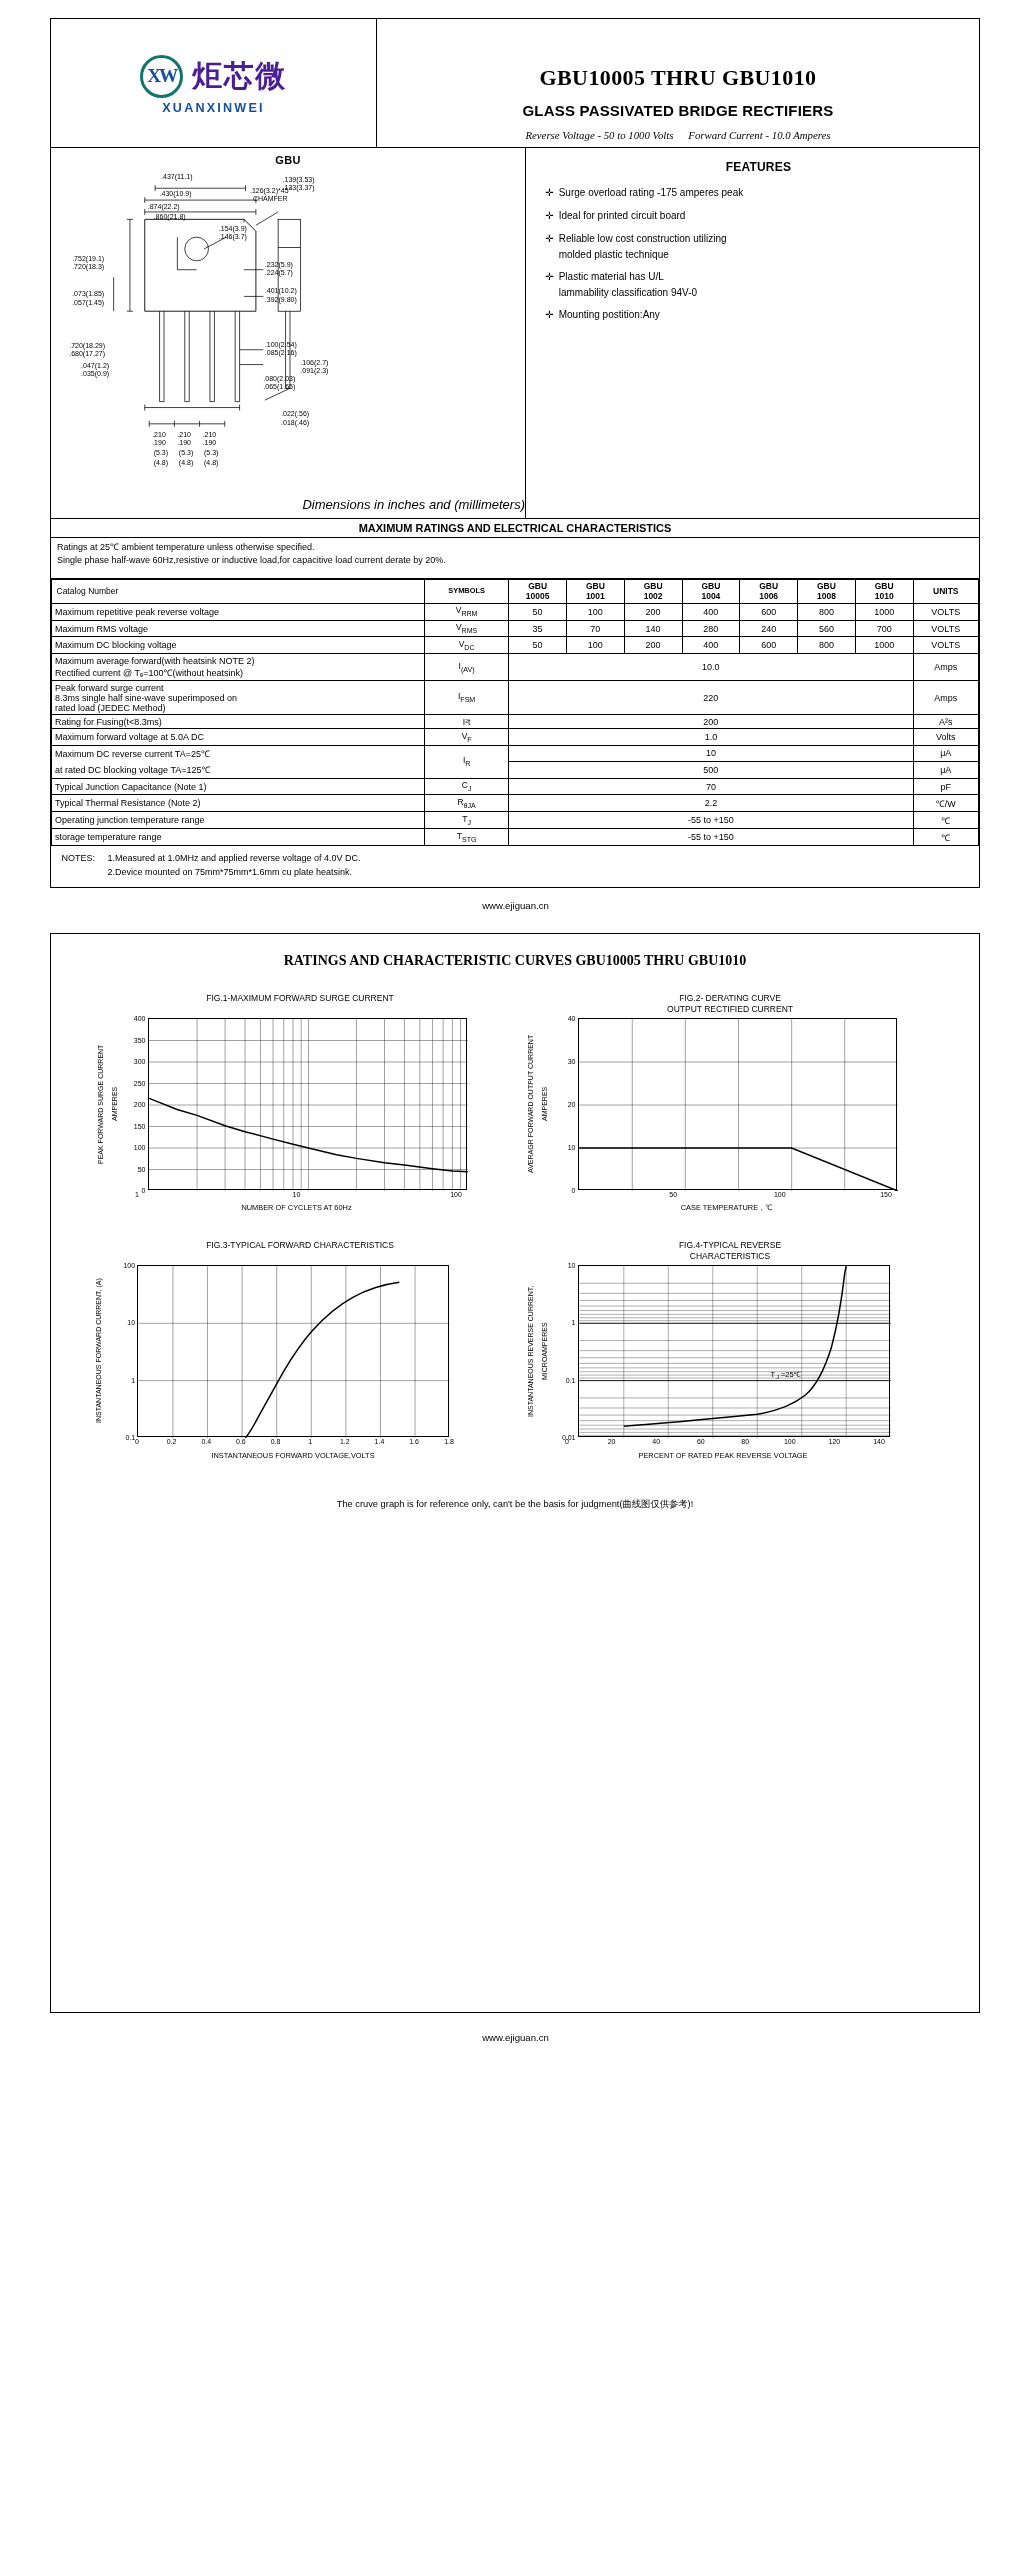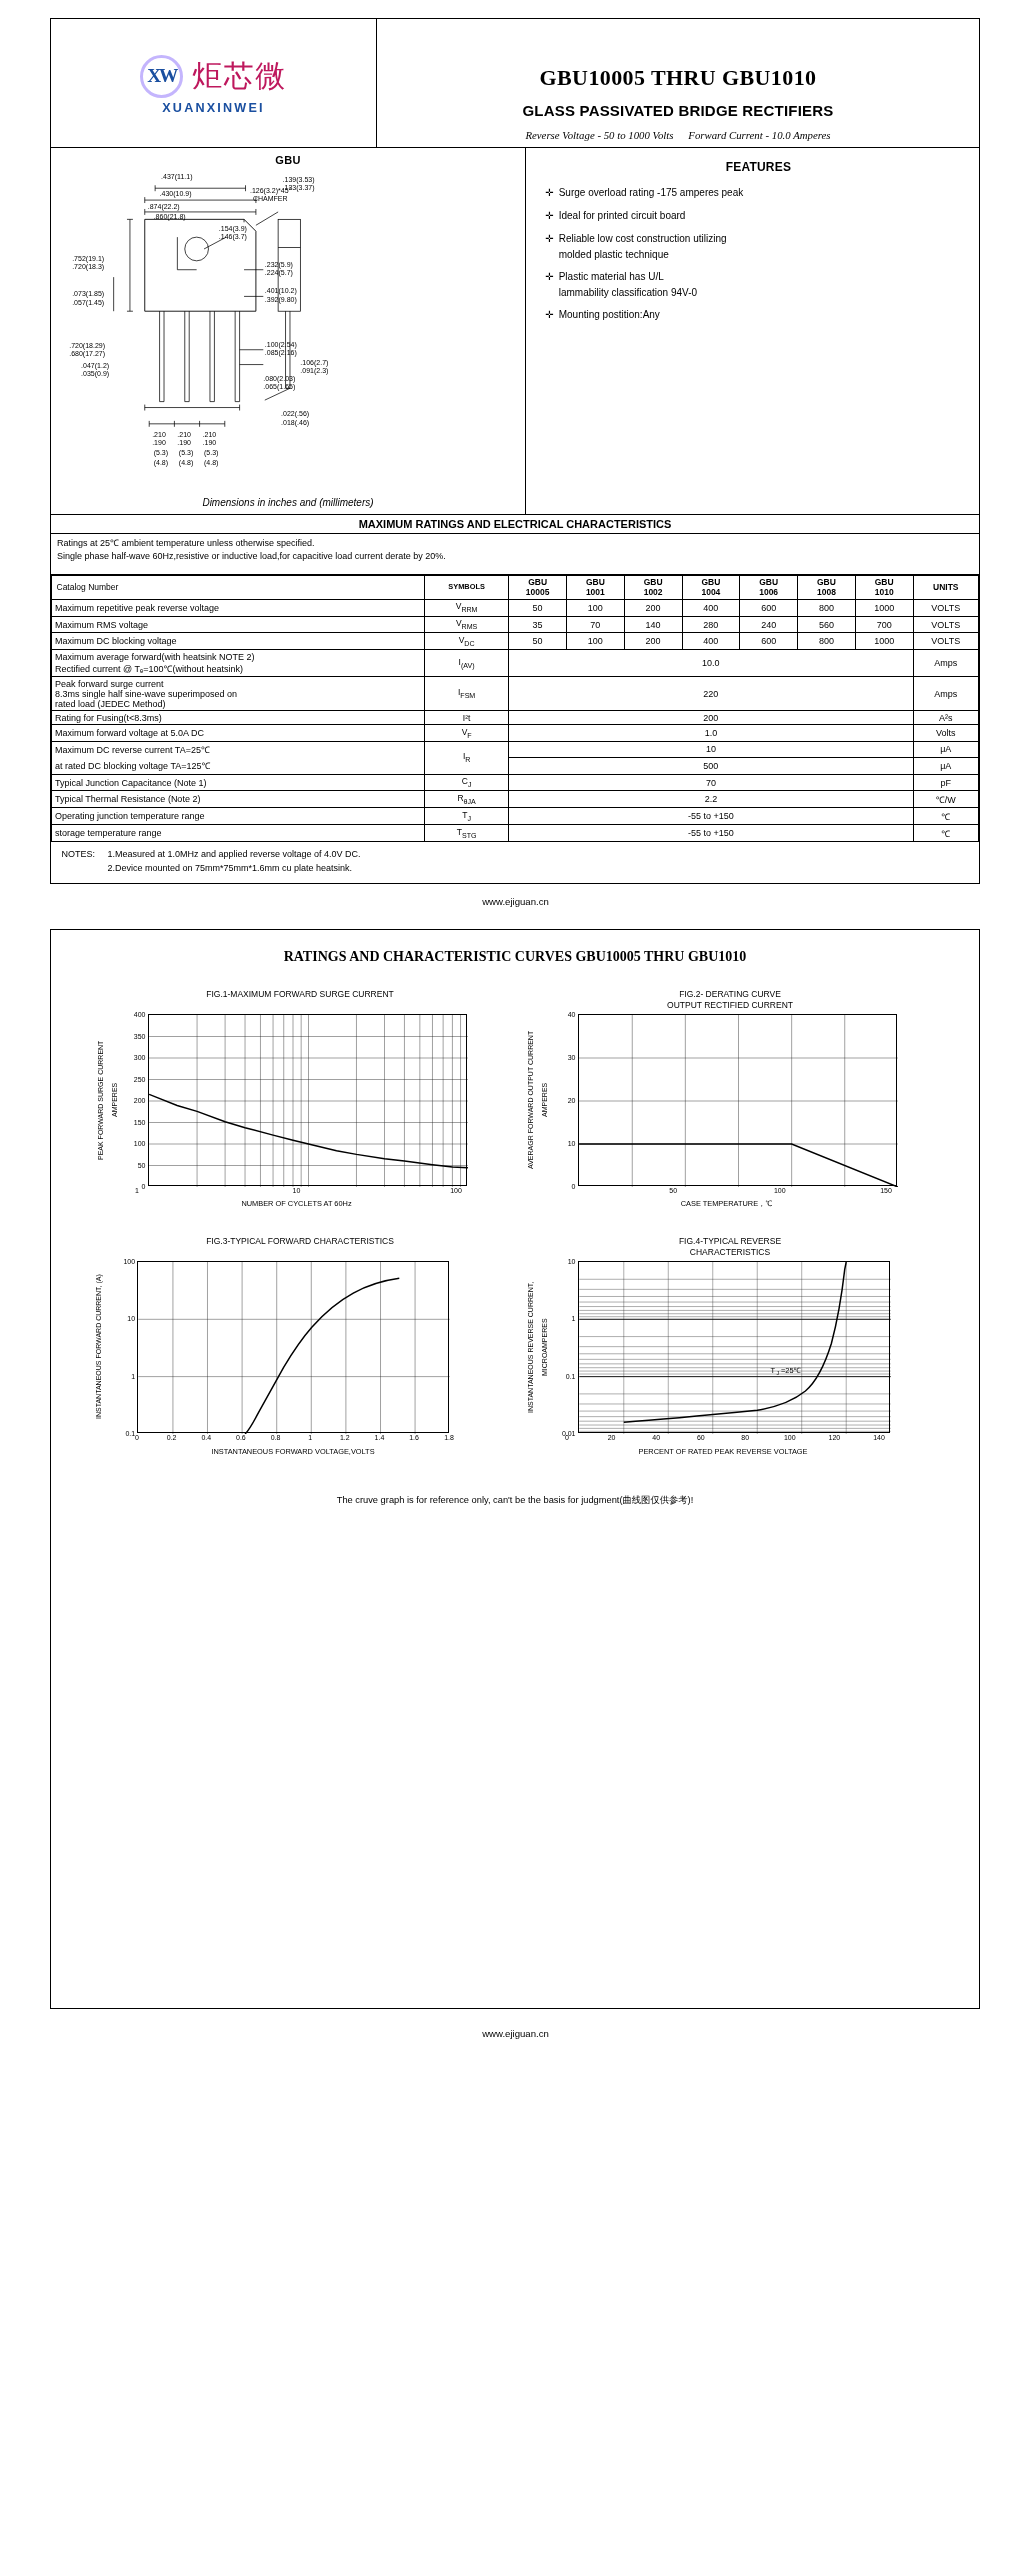--- a/index.html
+++ b/index.html
@@ -31,31 +31,31 @@
     border-right: 1.5px solid #000;
     display: flex;
     align-items: center;
     justify-content: center;
     padding: 7.4px 0 4.5px 0;
   }
   .logo-wrap { display:flex; flex-direction:column; align-items:center; }
   .logo-row { display:flex; align-items:center; gap:9px; }
   .logo-mark {
     width: 43px; height: 43px;
-    border: 3px solid #c4b5fd;
+    border: 3px solid #0f766e;
     border-radius: 50%;
     display:flex; align-items:center; justify-content:center;
     color:#1a4fa0; font-weight:bold; font-size:19.3px;
     letter-spacing:-2.2px;
     font-family:"Liberation Serif", serif;
   }
   .logo-cn {
     font-size: 30px;
-    font-weight: normal;
-    color: #be185d;
+    font-weight: bold;
+    color: #4c1d95;
     letter-spacing: 1.5px;
     font-family: "DejaVu Sans", sans-serif;
   }
   .logo-en {
     font-size: 12.6px;
     color: #1a4fa0;
     letter-spacing: 2.2px;
     margin-top: 3px;
     font-weight: bold;
   }
@@ -73,21 +73,21 @@
   .hdr-title .t3 {
     font-size: 10.8px; margin-top: 10.4px; font-style: italic;
     font-family:"Liberation Serif", serif;
   }
   .hdr-title .t3 span { margin: 8px 6px; }
 
   .mid { display:flex; border-bottom:1.5px solid #000; }
   .mid-left { width: 475px; border-right: 1.5px solid #000; position:relative; padding-bottom: 6px;}
   .mid-right { flex:1; padding: 12px 7.4px 7.4px 19.3px; }
   .gbu-label { text-align:center; font-weight:bold; font-size:11px; margin:6px 0 0 0; letter-spacing:0.4px;}
-  .dim-note { text-align:center; font-size:10px; font-style:italic; margin-top:4.5px;}
+  .dim-note { text-align:right; font-size:13px; font-style:italic; margin-top:4.5px;}
   .feat-title { text-align:center; font-weight:bold; font-size:12px; margin-bottom:12px; letter-spacing:0.2px;}
   .feat-item { display:flex; font-size:10px; margin-bottom:9.6px; line-height:1.35; }
   .feat-bullet { width:13.4px; flex:0 0 13.4px; }
   .feat-sub { margin-left: 13.4px; font-size:10px; margin-top:-6px; margin-bottom:9.6px; }
   .feat-hl { color:#000; }
 
   .sec-title {
     text-align:center; font-weight:bold; font-size:11px;
     padding: 3.7px 0 3px 0; border-bottom:0.7px solid #000;
   }

